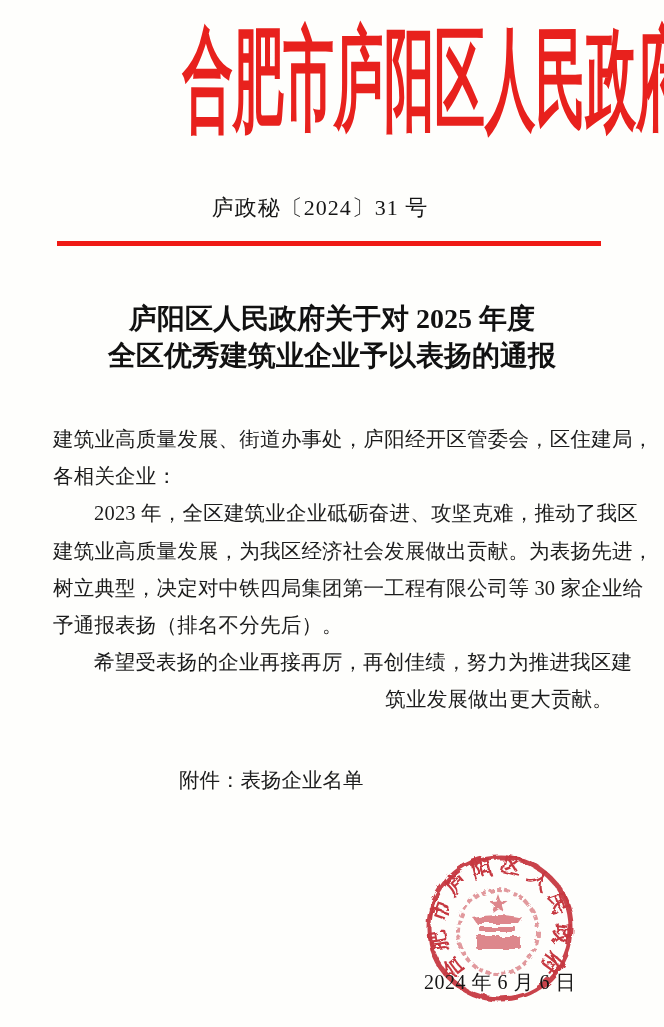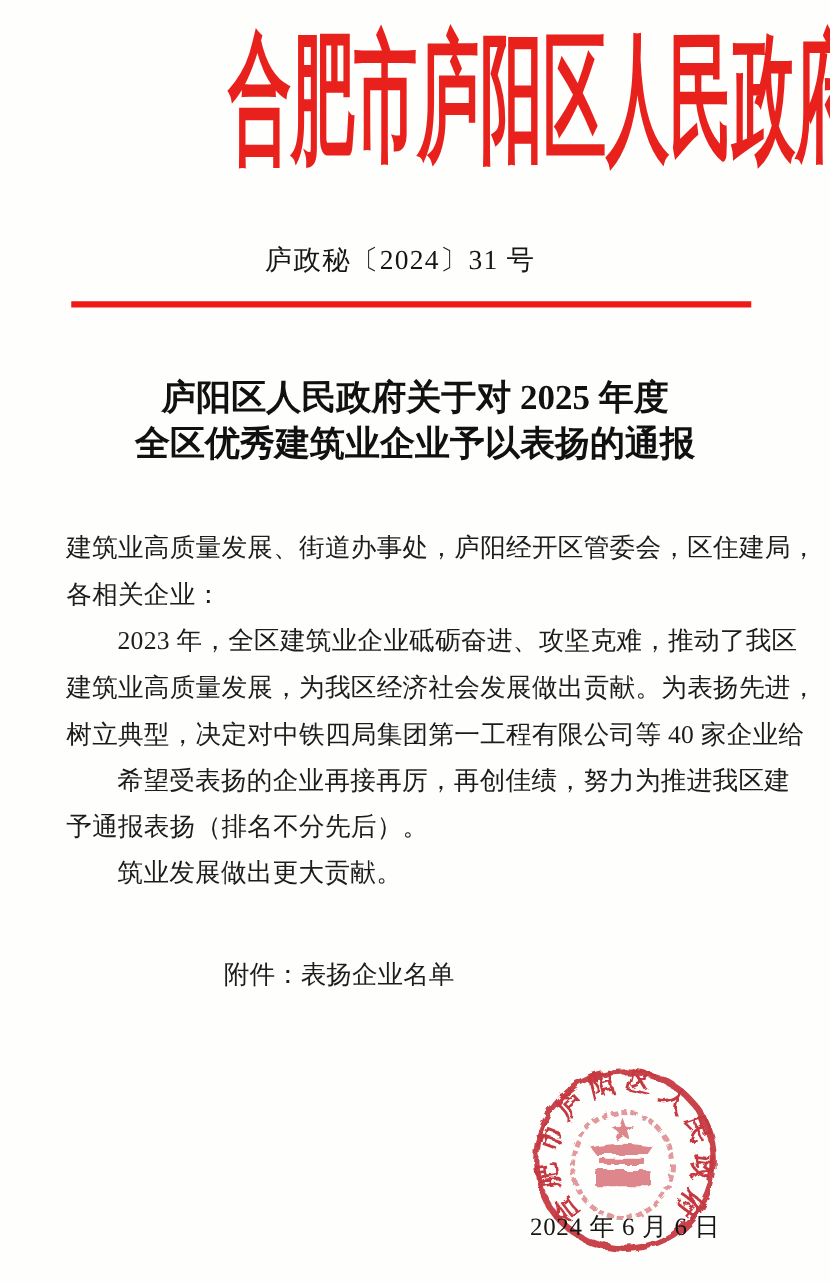--- a/index.html
+++ b/index.html
@@ -42,21 +42,21 @@
     font-weight:700;
     color:#111;
   }
   
   .body-text{
     position:absolute;top:421px;left:53px;width:560px;
     font-size:20.5px;line-height:37.2px;
     letter-spacing:0.2px;
   }
   .body-text .line{white-space:nowrap;}
-  .body-text .indent{padding-left:41px;}
+  .body-text .indent{padding-left:41px;text-align:right;}
   .attachment{
     position:absolute;top:762px;left:135px;
     font-size:20.5px;line-height:37px;
     white-space:nowrap;
     margin-left:44px;
   }
   
   .seal{
     position:absolute;left:421px;top:848px;width:158px;height:160px;
     z-index:1;
@@ -84,23 +84,23 @@
   <div class="doc-title">
     <div>庐阳区人民政府关于对 2025 年度</div>
     <div>全区优秀建筑业企业予以表扬的通报</div>
   </div>
 
   <div class="body-text">
     <div class="line">建筑业高质量发展、街道办事处，庐阳经开区管委会，区住建局，</div>
     <div class="line">各相关企业：</div>
     <div class="line indent">2023 年，全区建筑业企业砥砺奋进、攻坚克难，推动了我区</div>
     <div class="line">建筑业高质量发展，为我区经济社会发展做出贡献。为表扬先进，</div>
-    <div class="line">树立典型，决定对中铁四局集团第一工程有限公司等 40 家企业给</div>
+    <div class="line">树立典型，决定对中铁四局集团第一工程有限公司等 30 家企业给</div>
+    <div class="line">予通报表扬（排名不分先后）。</div>
     <div class="line indent">希望受表扬的企业再接再厉，再创佳绩，努力为推进我区建</div>
-    <div class="line">予通报表扬（排名不分先后）。</div>
     <div class="line indent">筑业发展做出更大贡献。</div>
   </div>
 
   <div class="attachment">附件：表扬企业名单</div>
 
   <div class="seal">
     <svg xmlns="http://www.w3.org/2000/svg" width="158" height="160" viewBox="-79 -80 158 160">
       <defs>
         <filter id="stampGrain" x="-25%" y="-25%" width="150%" height="150%">
           <feTurbulence type="fractalNoise" baseFrequency="0.09" numOctaves="3" seed="11" result="n"></feTurbulence>

